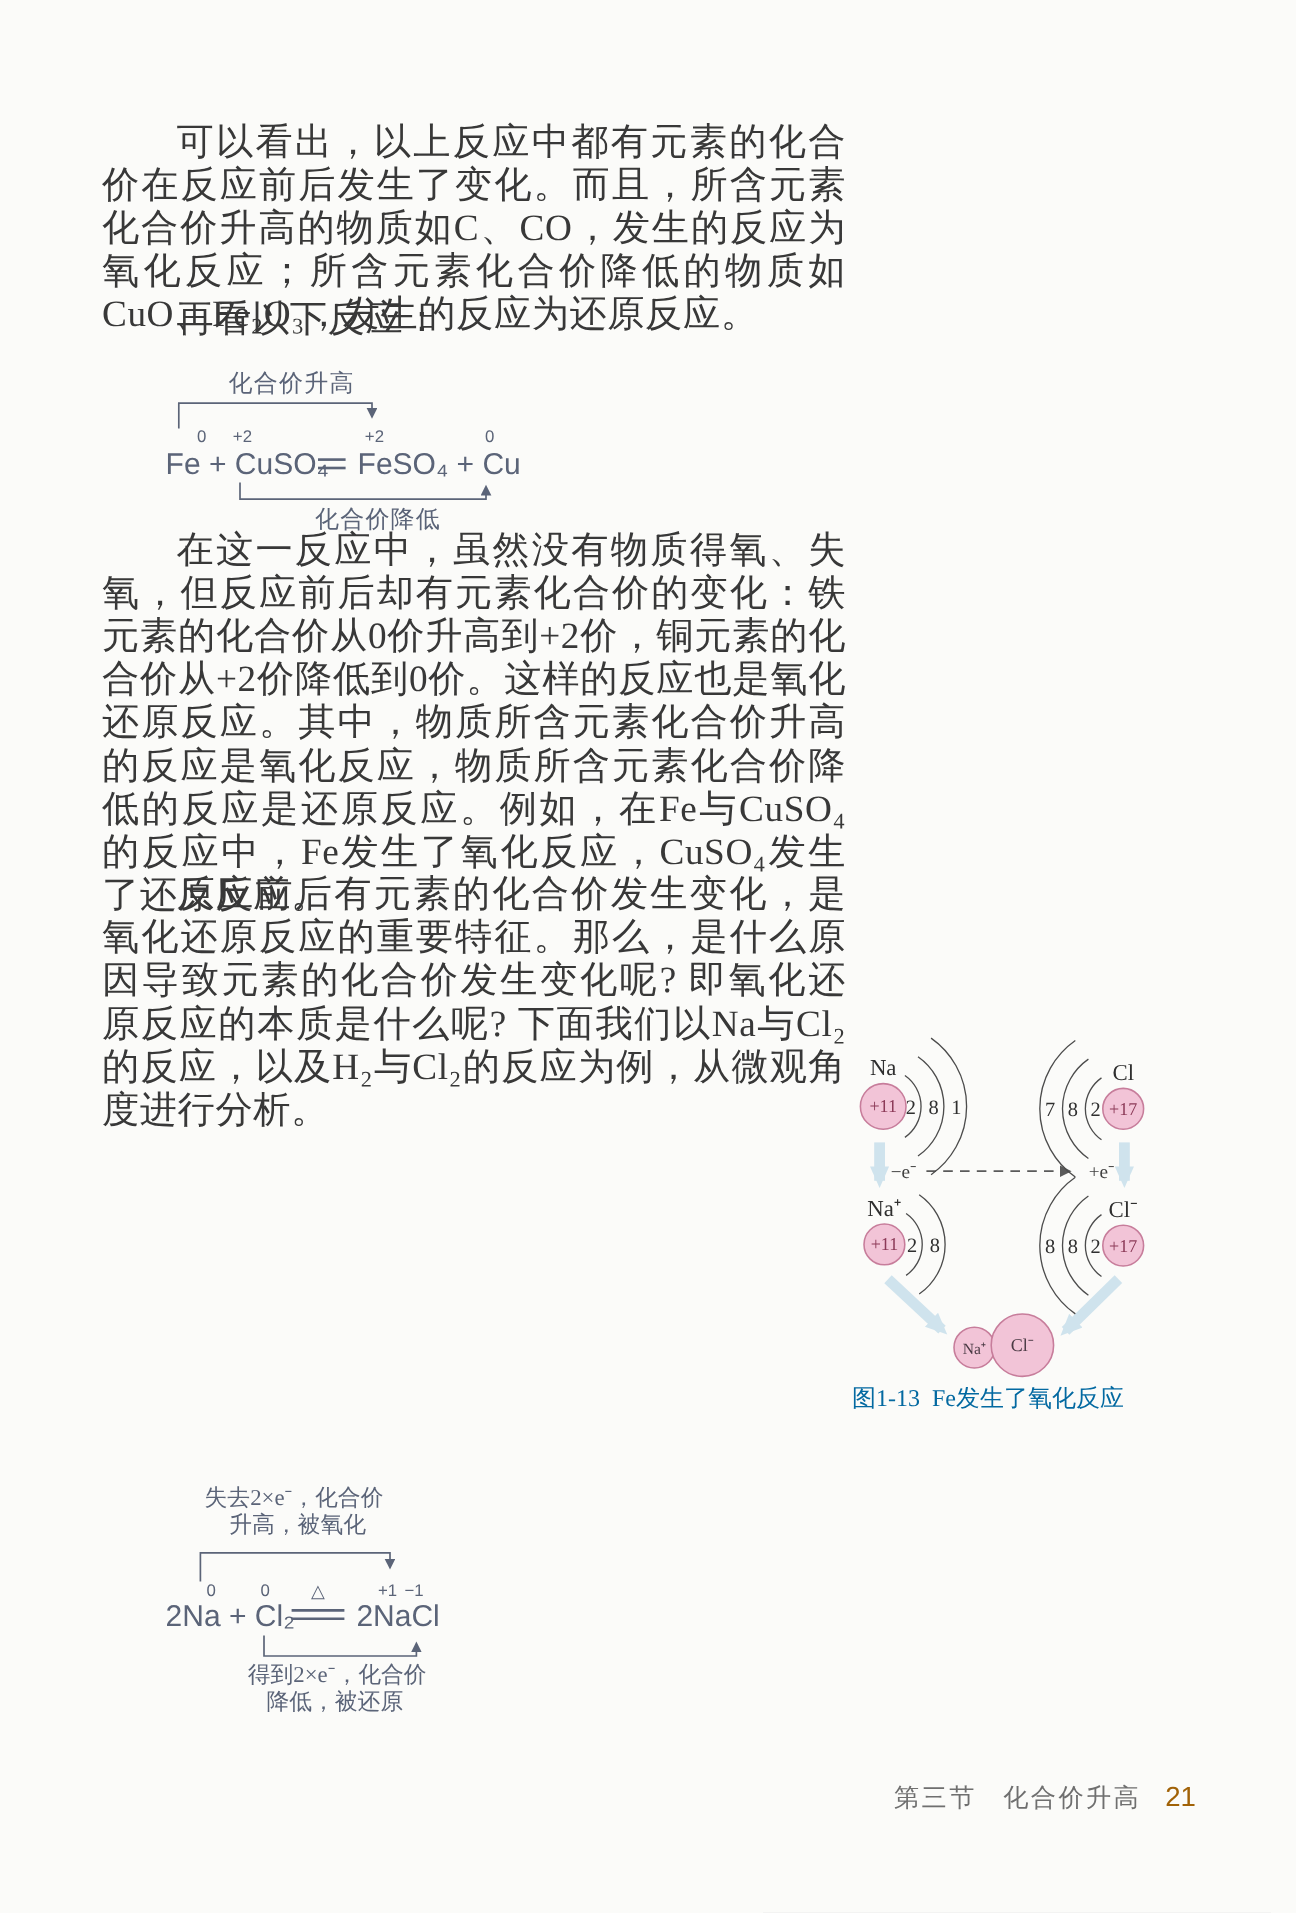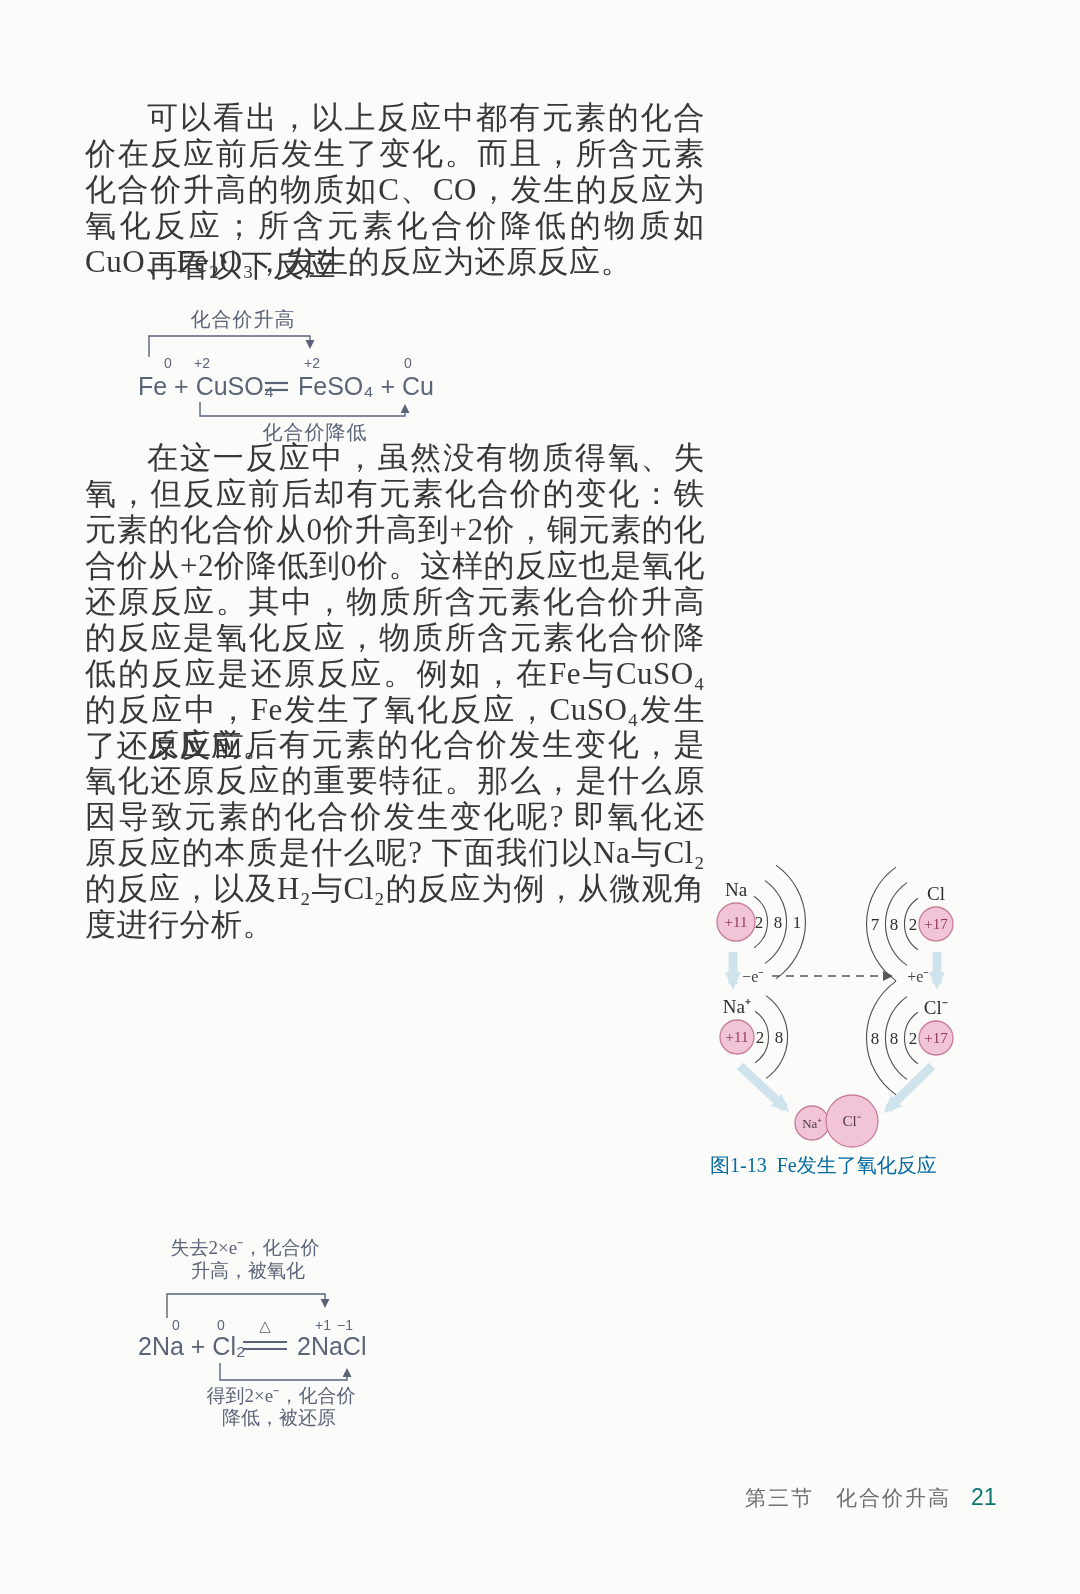--- a/index.html
+++ b/index.html
@@ -47,21 +47,21 @@
   }
   .footer{
     position:absolute;left:745px;top:1484px;
     display:flex;align-items:flex-start;
     font-size:21px;color:#6f6f6f;letter-spacing:2px;
   }
   .footer .sec{margin-right:22px;}
   .footer .pnum{
     margin-left:20px;
     font-family:"Liberation Sans", sans-serif;
-    font-size:23px;color:#0f766e;letter-spacing:0;
+    font-size:23px;color:#a16207;letter-spacing:0;
   }
 </style>
 </head>
 <body>
 
 <div class="page">
 
   <p class="para" style="top:100px;">可以看出，以上反应中都有元素的化合价在反应前后发生了变化。而且，所含元素化合价升高的物质如C、CO，发生的反应为氧化反应；所含元素化合价降低的物质如CuO、Fe₂O₃，发生的反应为还原反应。</p>
   <p class="para" style="top:248px;">再看以下反应：</p>
   <p class="para" style="top:440px;">在这一反应中，虽然没有物质得氧、失氧，但反应前后却有元素化合价的变化：铁元素的化合价从0价升高到+2价，铜元素的化合价从+2价降低到0价。这样的反应也是氧化还原反应。其中，物质所含元素化合价升高的反应是氧化反应，物质所含元素化合价降低的反应是还原反应。例如，在Fe与CuSO₄的反应中，Fe发生了氧化反应，CuSO₄发生了还原反应。</p>

